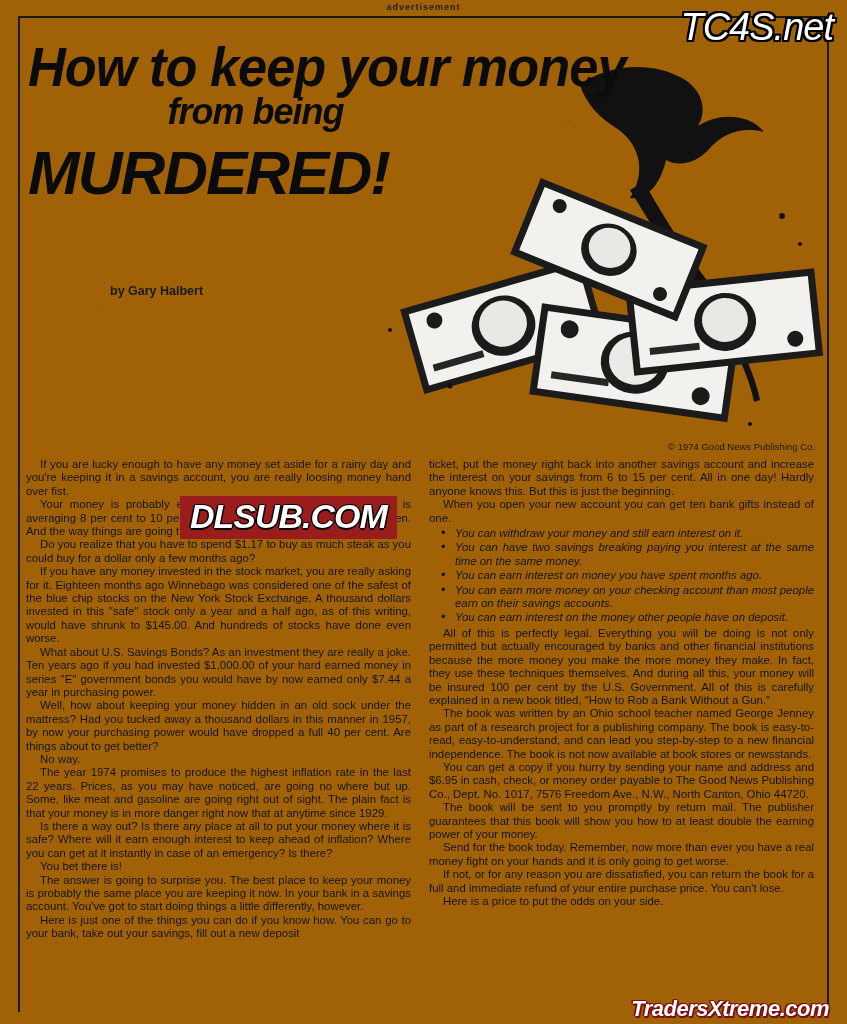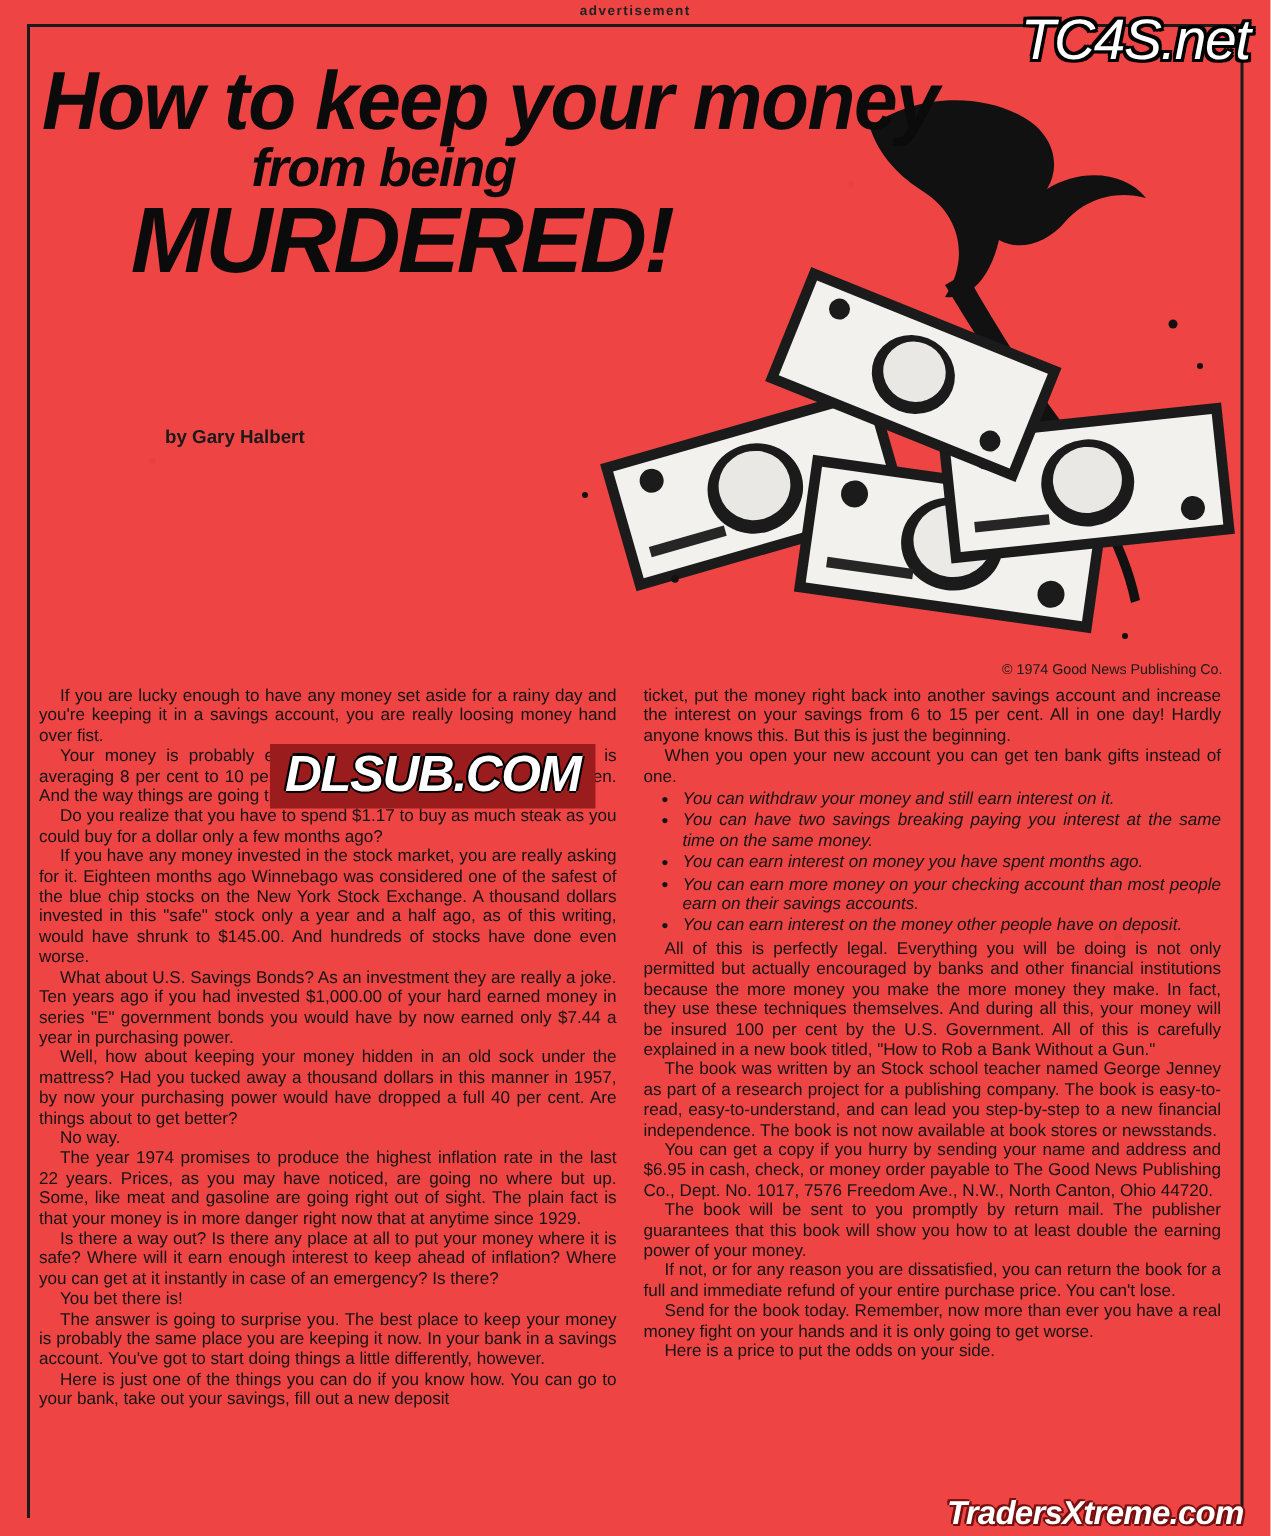--- a/index.html
+++ b/index.html
@@ -12,21 +12,21 @@
     height: 1024px;
     position: relative;
     overflow: hidden;
     font-family: "Liberation Sans", sans-serif;
     color: #111;
   }
 
   .page {
     position: absolute;
     inset: 0;
-    background: #ef4444;
+    background: #a16207;
   }
 
   
   .page:before {
     content: "";
     position: absolute;
     inset: 0;
     background:
       radial-gradient(circle at 12% 30%, rgba(0,0,0,0.035) 0 2px, transparent 3px),
       radial-gradient(circle at 67% 12%, rgba(0,0,0,0.03) 0 2px, transparent 3px),
@@ -91,23 +91,23 @@
     white-space: nowrap;
   }
   .headline .l2 {
     font-size: 36px;
     text-align: center;
     width: 455px;
     margin-top: 2px;
   }
   .headline .l3 {
     font-size: 62px;
-    text-align: right;
+    text-align: left;
     width: 420px;
-    margin-top: 4px;
+    margin-top: 16px;
     letter-spacing: -2px;
   }
   .byline {
     position: absolute;
     top: 284px;
     left: 110px;
     font-size: 12.5px;
     font-weight: bold;
     color: #1a1a1a;
   }
@@ -313,25 +313,25 @@
       <p class="noind">ticket, put the money right back into another savings account and increase the interest on your savings from 6 to 15 per cent. All in one day! Hardly anyone knows this. But this is just the beginning.</p>
       <p>When you open your new account you can get ten bank gifts instead of one.</p>
       <ul class="bullets">
         <li>You can withdraw your money and still earn interest on it.</li>
         <li>You can have two savings breaking paying you interest at the same time on the same money.</li>
         <li>You can earn interest on money you have spent months ago.</li>
         <li>You can earn more money on your checking account than most people earn on their savings accounts.</li>
         <li>You can earn interest on the money other people have on deposit.</li>
       </ul>
       <p>All of this is perfectly legal. Everything you will be doing is not only permitted but actually encouraged by banks and other financial institutions because the more money you make the more money they make. In fact, they use these techniques themselves. And during all this, your money will be insured 100 per cent by the U.S. Government. All of this is carefully explained in a new book titled, "How to Rob a Bank Without a Gun."</p>
-      <p>The book was written by an Stock school teacher named George Jenney as part of a research project for a publishing company. The book is easy-to-read, easy-to-understand, and can lead you step-by-step to a new financial independence. The book is not now available at book stores or newsstands.</p>
+      <p>The book was written by an Ohio school teacher named George Jenney as part of a research project for a publishing company. The book is easy-to-read, easy-to-understand, and can lead you step-by-step to a new financial independence. The book is not now available at book stores or newsstands.</p>
       <p>You can get a copy if you hurry by sending your name and address and $6.95 in cash, check, or money order payable to The Good News Publishing Co., Dept. No. 1017, 7576 Freedom Ave., N.W., North Canton, Ohio 44720.</p>
       <p>The book will be sent to you promptly by return mail. The publisher guarantees that this book will show you how to at least double the earning power of your money.</p>
+      <p>Send for the book today. Remember, now more than ever you have a real money fight on your hands and it is only going to get worse.</p>
       <p>If not, or for any reason you are dissatisfied, you can return the book for a full and immediate refund of your entire purchase price. You can't lose.</p>
-      <p>Send for the book today. Remember, now more than ever you have a real money fight on your hands and it is only going to get worse.</p>
       <p>Here is a price to put the odds on your side.</p>
     </div>
   </div>
 
   <div class="wm-tc4s">TC4S.net</div>
   <div class="wm-dlsub">DLSUB.COM</div>
   <div class="wm-tx">TradersXtreme.com</div>
 
 </div>
 

